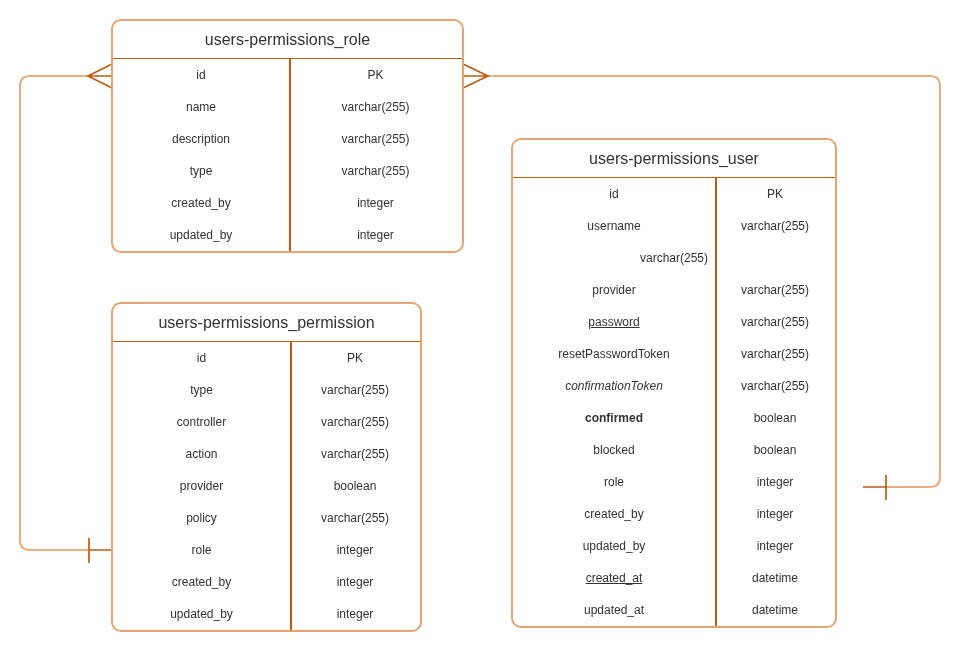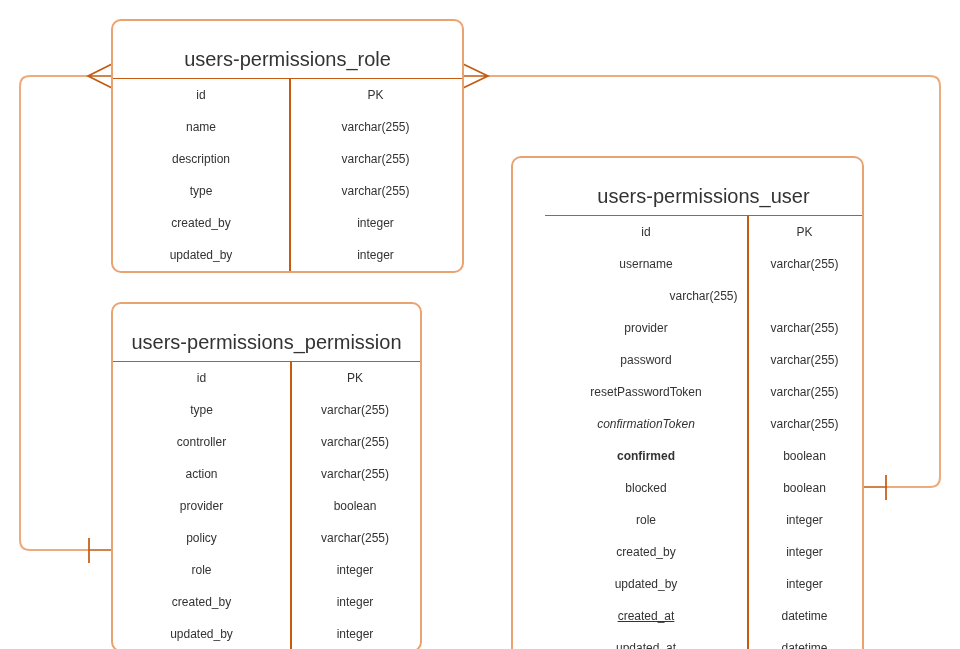--- a/index.html
+++ b/index.html
@@ -29,23 +29,22 @@
     background: #ffffff;
     border: 2px solid #eba271;
     border-radius: 10px;
   }
   .erd-title {
     height: 37px;
     display: flex;
     align-items: center;
     justify-content: center;
     border-bottom: 1.5px solid #c45b10;
-    font-size: 20px;
+    font-size: 16px;
     white-space: nowrap;
-    margin-top: 20px;
   }
   .erd-body {
     position: relative;
   }
   .col-sep {
     position: absolute;
     top: 0;
     bottom: 0;
     width: 1.5px;
     background: #c45b10;
@@ -149,41 +148,41 @@
           <div class="erd-row">
             <div class="erd-cell" style="width: 177px;">created_by</div>
             <div class="erd-cell" style="flex: 1 1 0%;">integer</div>
           </div>
           <div class="erd-row">
             <div class="erd-cell" style="width: 177px;">updated_by</div>
             <div class="erd-cell" style="flex: 1 1 0%;">integer</div>
           </div>
         </div>
       </div>
-      <div class="erd-table" style="left: 511px; top: 156px; width: 353px; padding-left: 32px;">
+      <div class="erd-table" style="left: 511px; top: 138px; width: 326px;">
         <div class="erd-title">users-permissions_user</div>
         <div class="erd-body">
           <div class="col-sep" style="left: 202px;"></div>
           <div class="erd-row">
             <div class="erd-cell" style="width: 202px;">id</div>
             <div class="erd-cell" style="flex: 1 1 0%;">PK</div>
           </div>
           <div class="erd-row">
             <div class="erd-cell" style="width: 202px;">username</div>
             <div class="erd-cell" style="flex: 1 1 0%;">varchar(255)</div>
           </div>
           <div class="erd-row">
             <div class="erd-cell" style="flex: 1 1 0%;">varchar(255)</div>
           </div>
           <div class="erd-row">
             <div class="erd-cell" style="width: 202px;">provider</div>
             <div class="erd-cell" style="flex: 1 1 0%;">varchar(255)</div>
           </div>
           <div class="erd-row">
-            <div class="erd-cell" style="width: 202px;">password</div>
+            <div class="erd-cell" style="width: 202px; text-decoration: underline;">password</div>
             <div class="erd-cell" style="flex: 1 1 0%;">varchar(255)</div>
           </div>
           <div class="erd-row">
             <div class="erd-cell" style="width: 202px;">resetPasswordToken</div>
             <div class="erd-cell" style="flex: 1 1 0%;">varchar(255)</div>
           </div>
           <div class="erd-row">
             <div class="erd-cell" style="width: 202px; font-style: italic;">confirmationToken</div>
             <div class="erd-cell" style="flex: 1 1 0%;">varchar(255)</div>
           </div>

